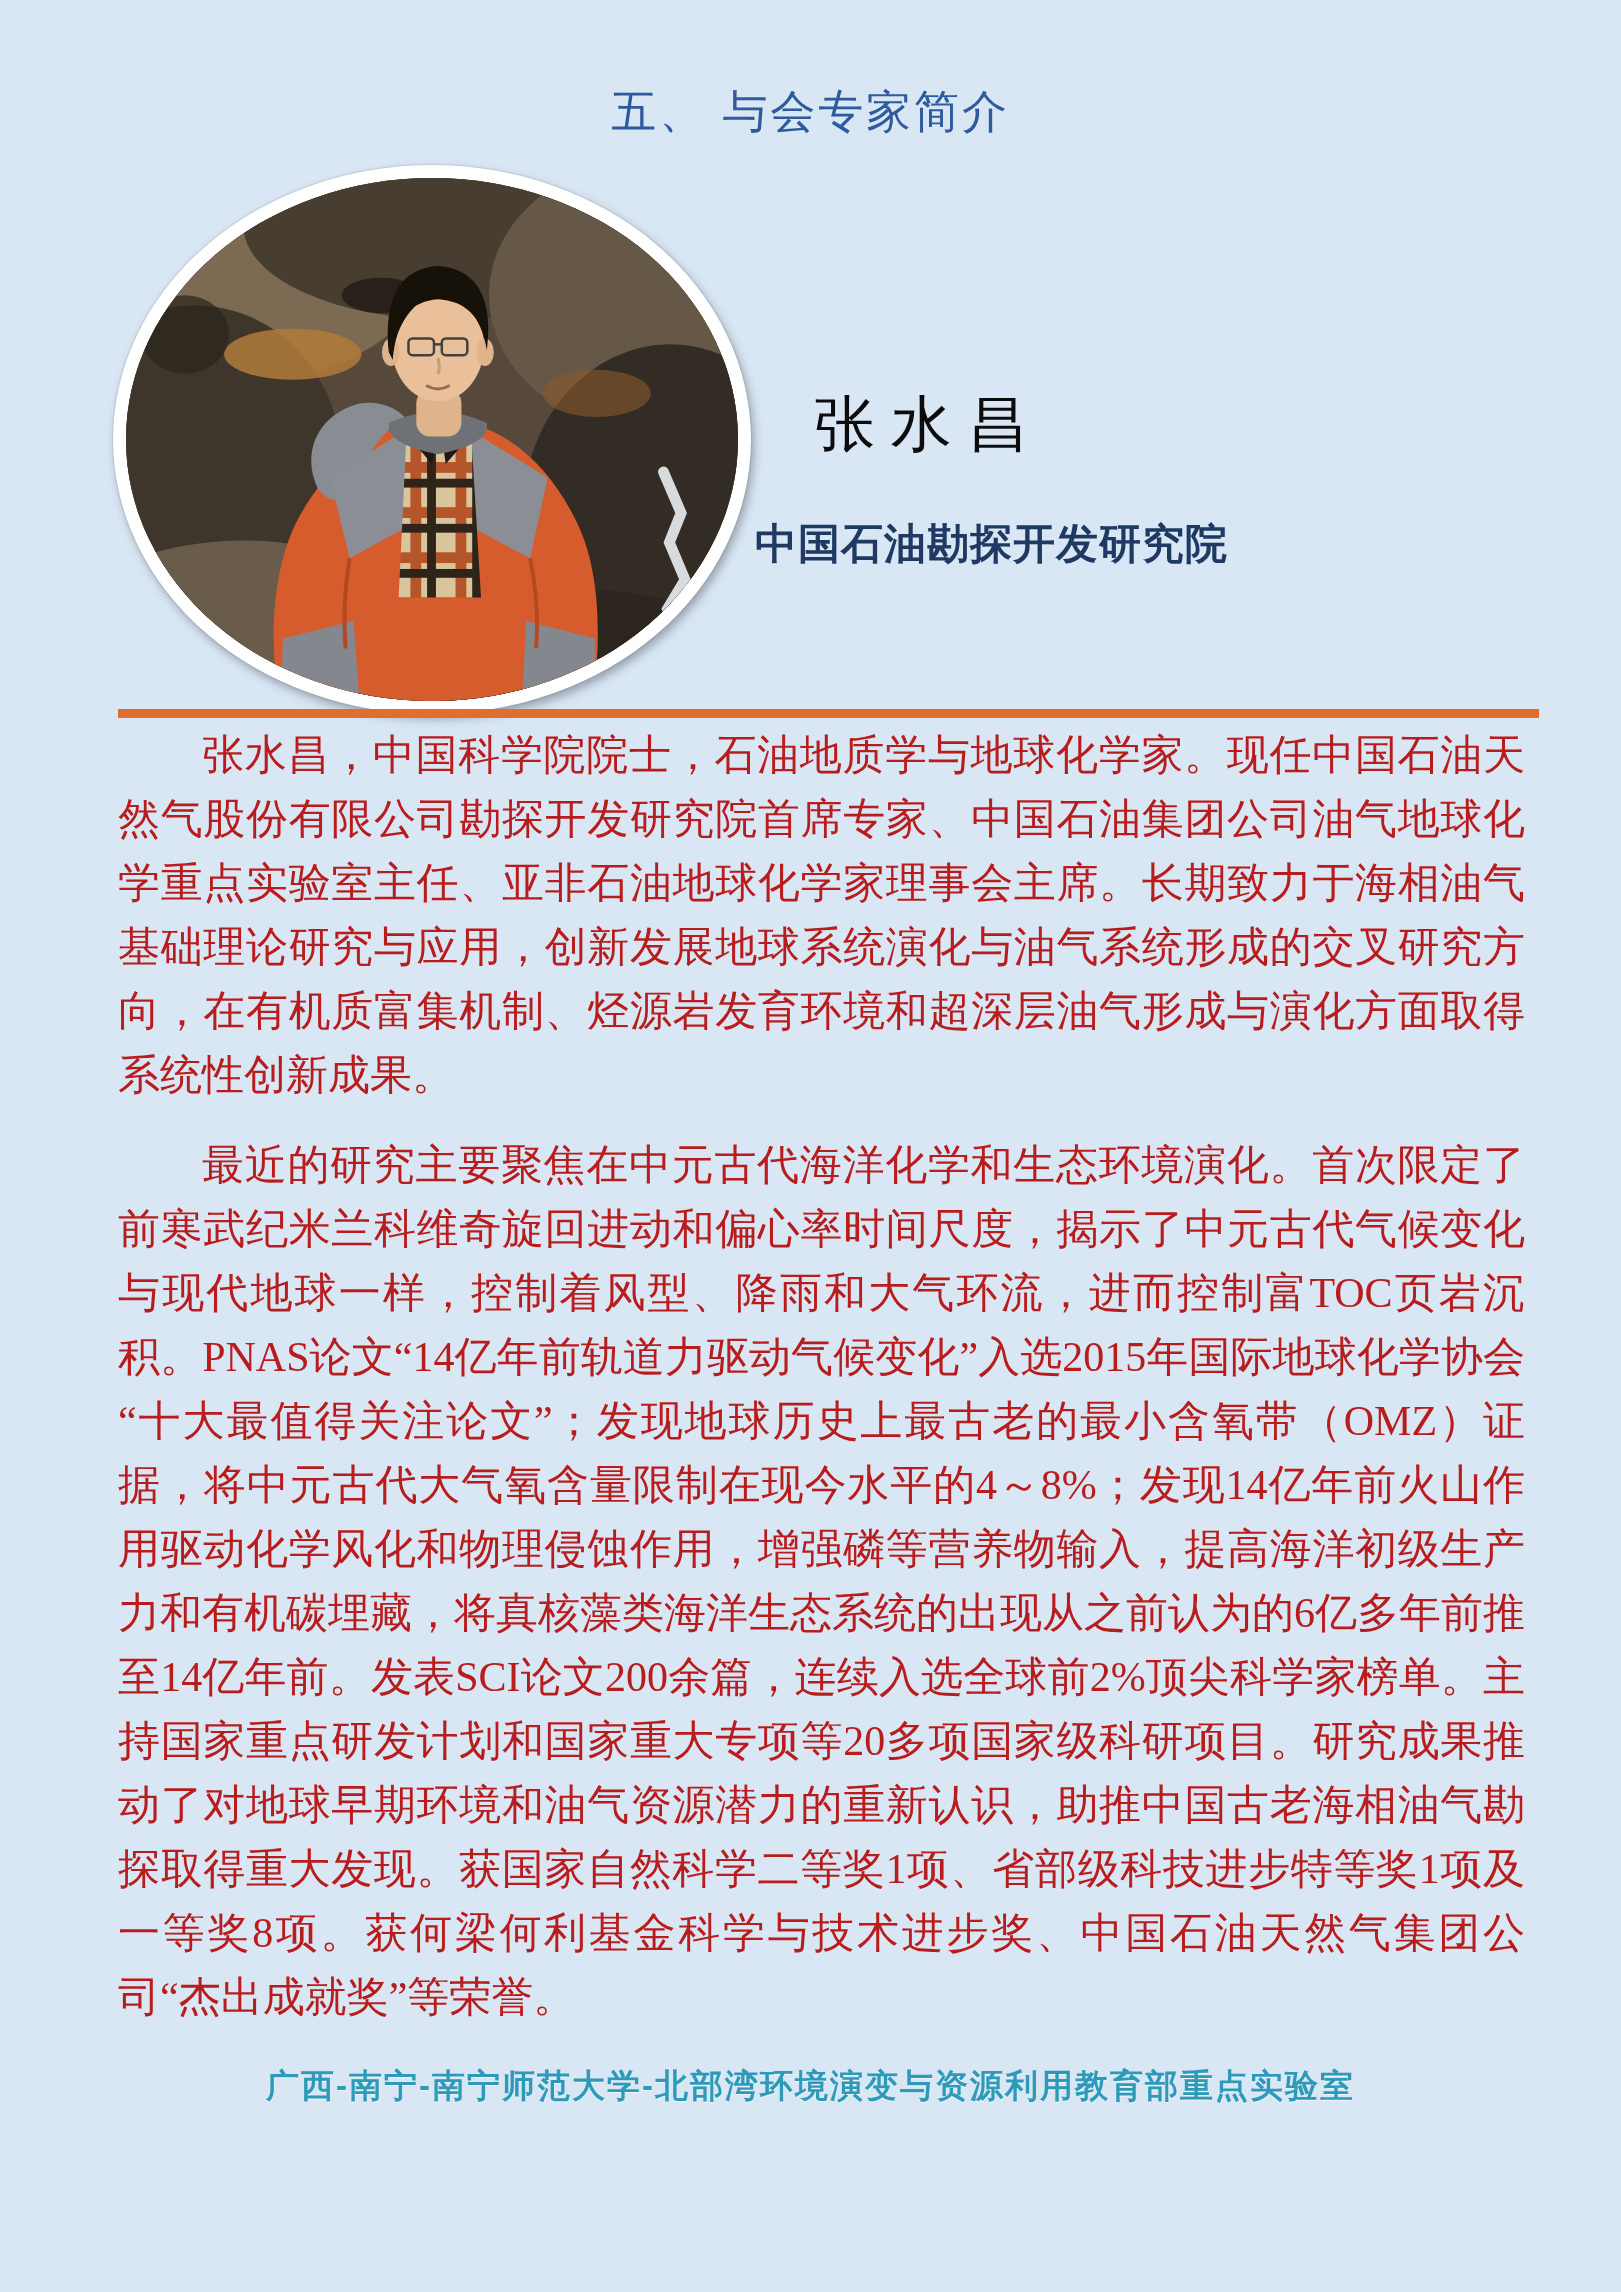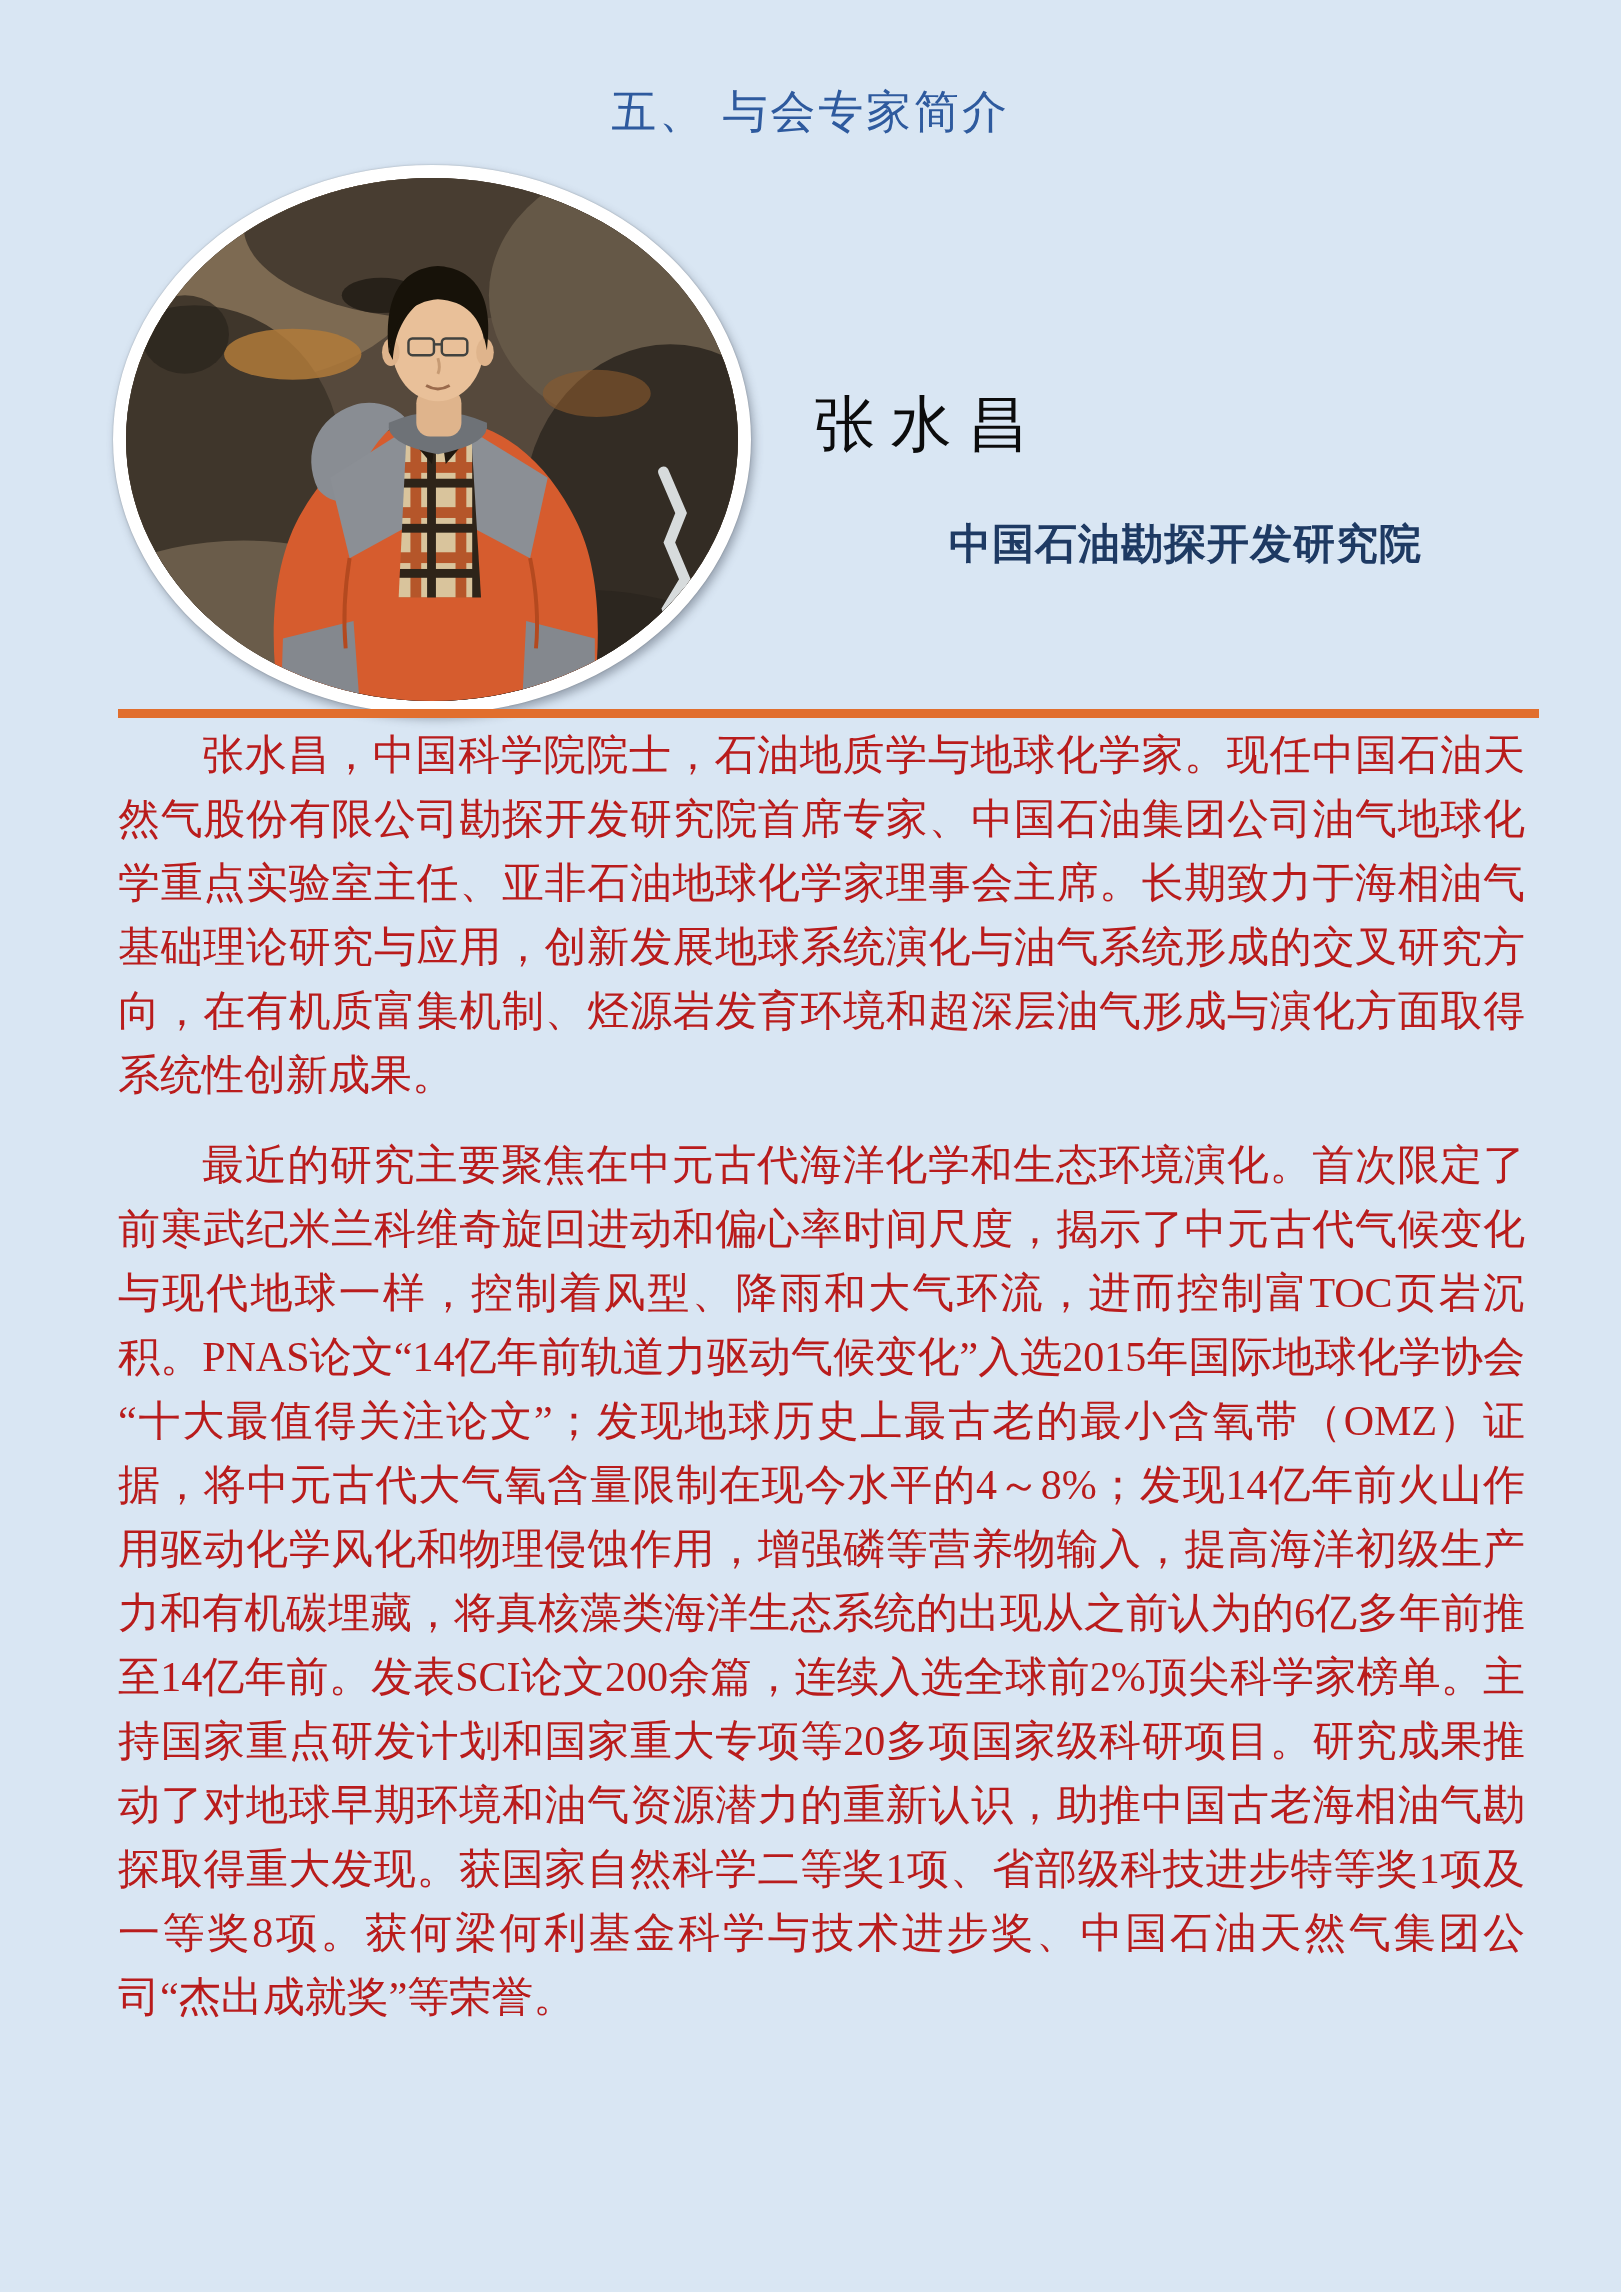--- a/index.html
+++ b/index.html
@@ -39,21 +39,21 @@
     left:814px; top:384px; width:549px;
     text-align:left;
     font-size:61px;
     letter-spacing:15.7px;
     color:#0c0c0c;
     font-family:"Liberation Serif","DejaVu Serif",serif;
   }
   .expert-affiliation{
     position:absolute;
     left:755px; top:516px; width:667px;
-    text-align:right;
+    text-align:left;
     font-family:"Liberation Sans","DejaVu Sans",sans-serif;
     font-weight:bold;
     font-size:42px;
     letter-spacing:1px;
     color:#1e3a63;
   }
   .divider{
     position:absolute;
     left:118px; top:709px;
     width:1421px; height:8.8px;
@@ -169,15 +169,16 @@
 
   <div class="expert-affiliation">中国石油勘探开发研究院</div>
 
   <div class="divider"></div>
 
   <div class="bio">
     <p>张水昌，中国科学院院士，石油地质学与地球化学家。现任中国石油天然气股份有限公司勘探开发研究院首席专家、中国石油集团公司油气地球化学重点实验室主任、亚非石油地球化学家理事会主席。长期致力于海相油气基础理论研究与应用，创新发展地球系统演化与油气系统形成的交叉研究方向，在有机质富集机制、烃源岩发育环境和超深层油气形成与演化方面取得系统性创新成果。</p>
     <p>最近的研究主要聚焦在中元古代海洋化学和生态环境演化。首次限定了前寒武纪米兰科维奇旋回进动和偏心率时间尺度，揭示了中元古代气候变化与现代地球一样，控制着风型、降雨和大气环流，进而控制富TOC页岩沉积。PNAS论文“14亿年前轨道力驱动气候变化”入选2015年国际地球化学协会 “十大最值得关注论文”；发现地球历史上最古老的最小含氧带（OMZ）证据，将中元古代大气氧含量限制在现今水平的4～8%；发现14亿年前火山作用驱动化学风化和物理侵蚀作用，增强磷等营养物输入，提高海洋初级生产力和有机碳埋藏，将真核藻类海洋生态系统的出现从之前认为的6亿多年前推至14亿年前。发表SCI论文200余篇，连续入选全球前2%顶尖科学家榜单。主持国家重点研发计划和国家重大专项等20多项国家级科研项目。研究成果推动了对地球早期环境和油气资源潜力的重新认识，助推中国古老海相油气勘探取得重大发现。获国家自然科学二等奖1项、省部级科技进步特等奖1项及一等奖8项。获何梁何利基金科学与技术进步奖、中国石油天然气集团公司“杰出成就奖”等荣誉。</p>
   </div>
 
+  <div class="footer-lab">广西-南宁-南宁师范大学-北部湾环境演变与资源利用教育部重点实验室</div>
 
 </div>
 
 
 </body></html>

